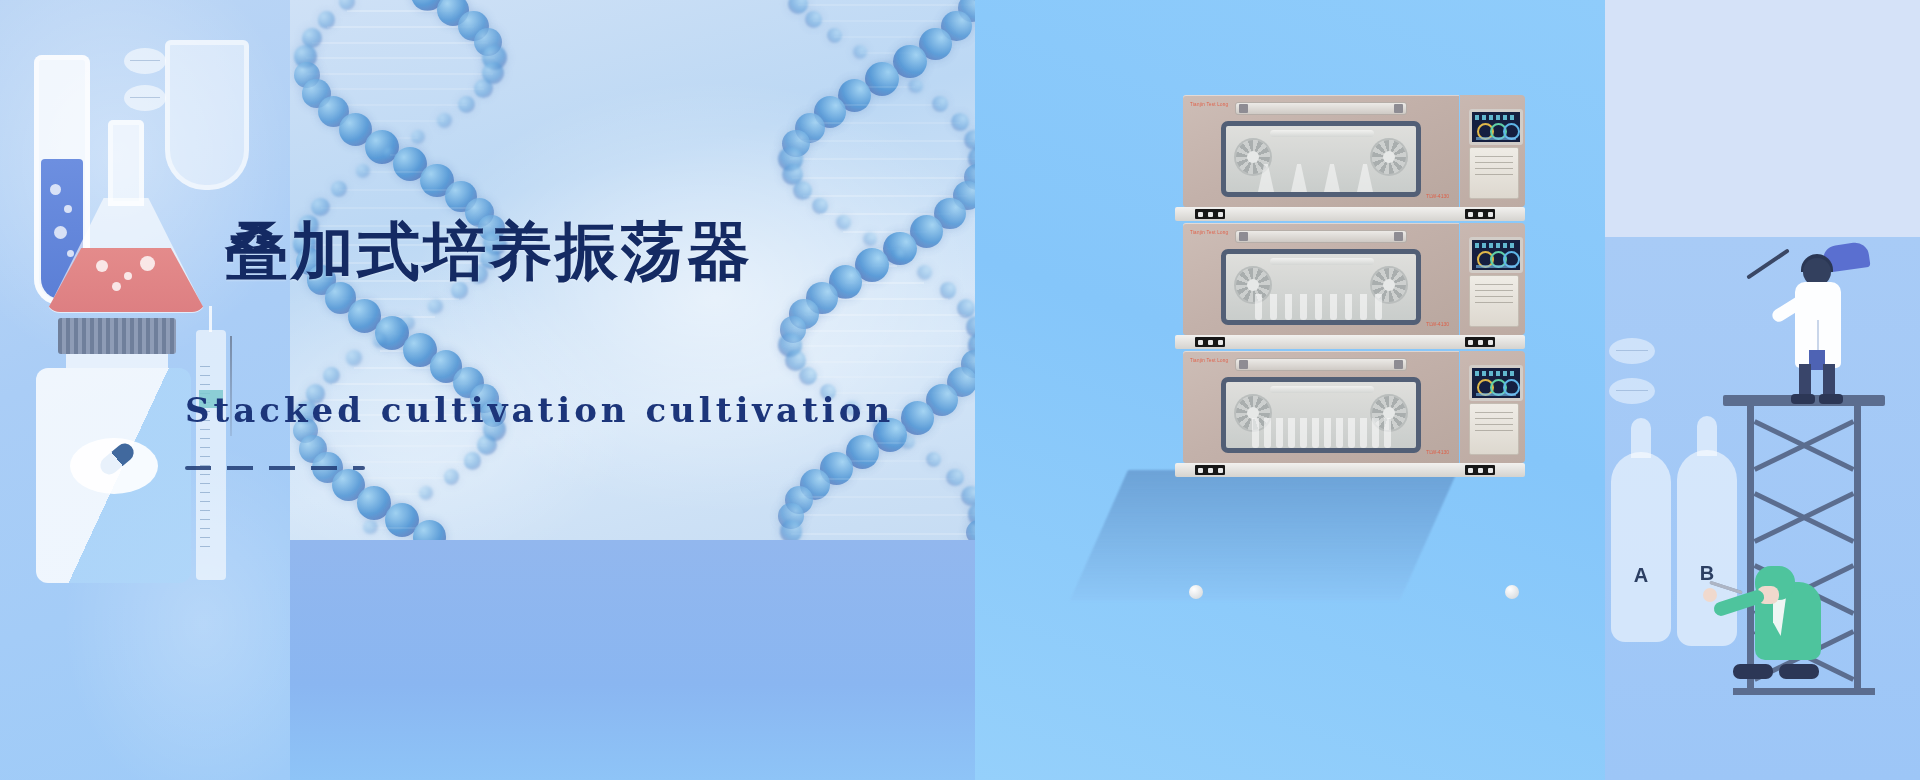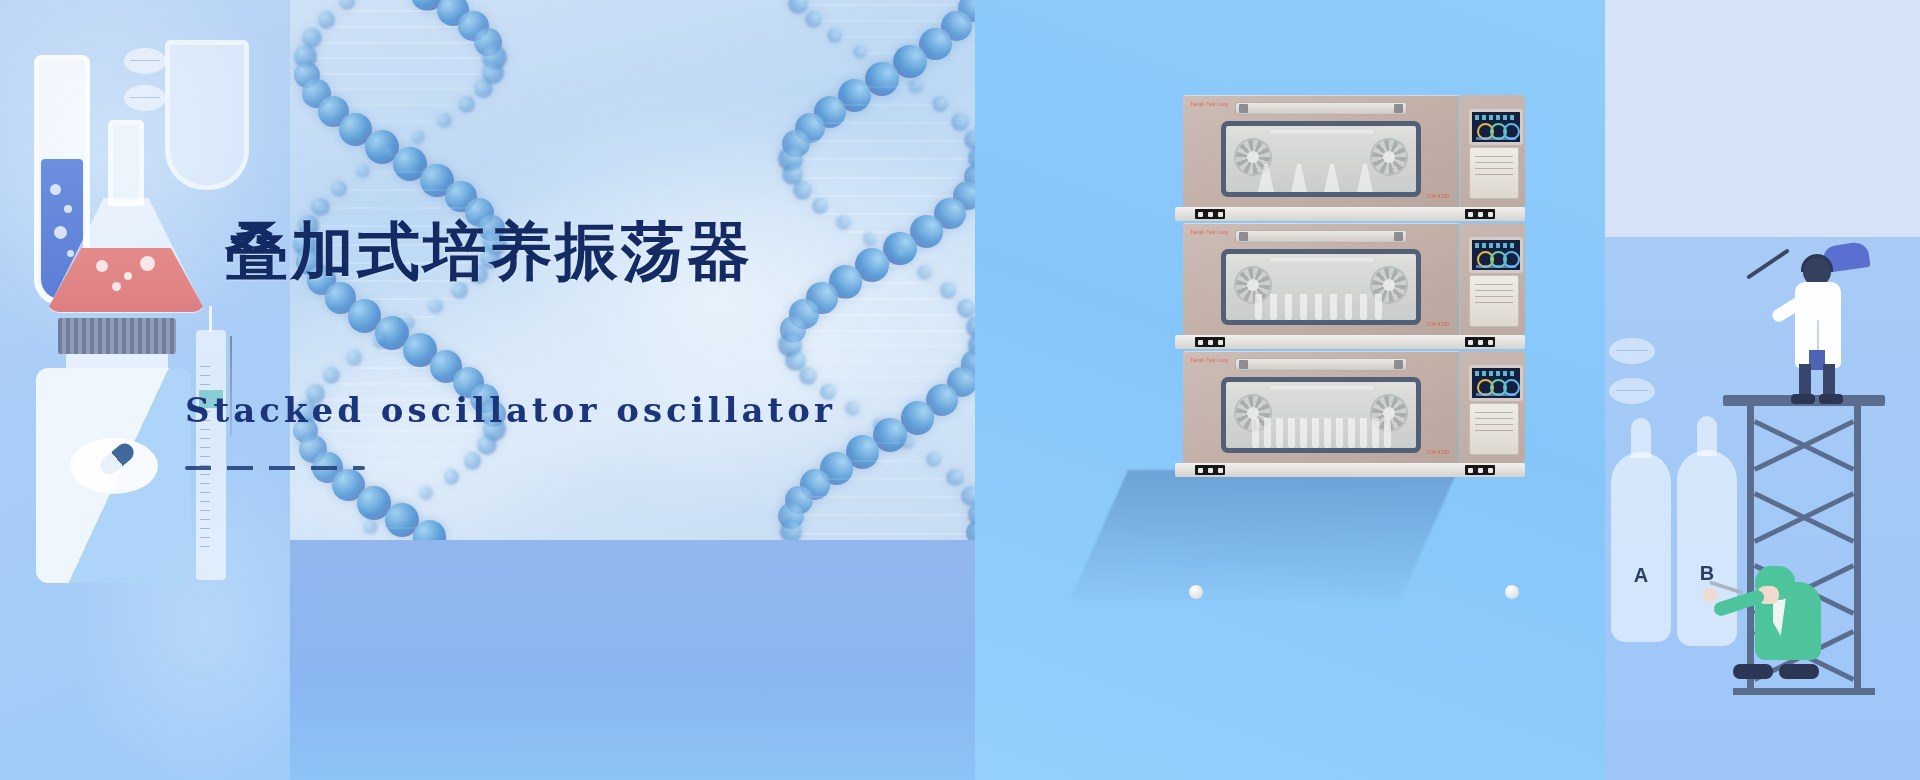--- a/index.html
+++ b/index.html
@@ -843,17 +843,17 @@
       </div>
     </div>
 
     <div class="caster caster-l"></div>
     <div class="caster caster-r"></div>
   </div>
 
   <div id="text-block">
     <h1 id="title-cn">叠加式培养振荡器</h1>
     <div id="divider"></div>
-    <h2 id="subtitle-en">Stacked oscillator oscillator</h2>
+    <h2 id="subtitle-en">Stacked cultivation cultivation</h2>
     <div id="dash-rule"></div>
   </div>
 
 </div>
 
 </body></html>

